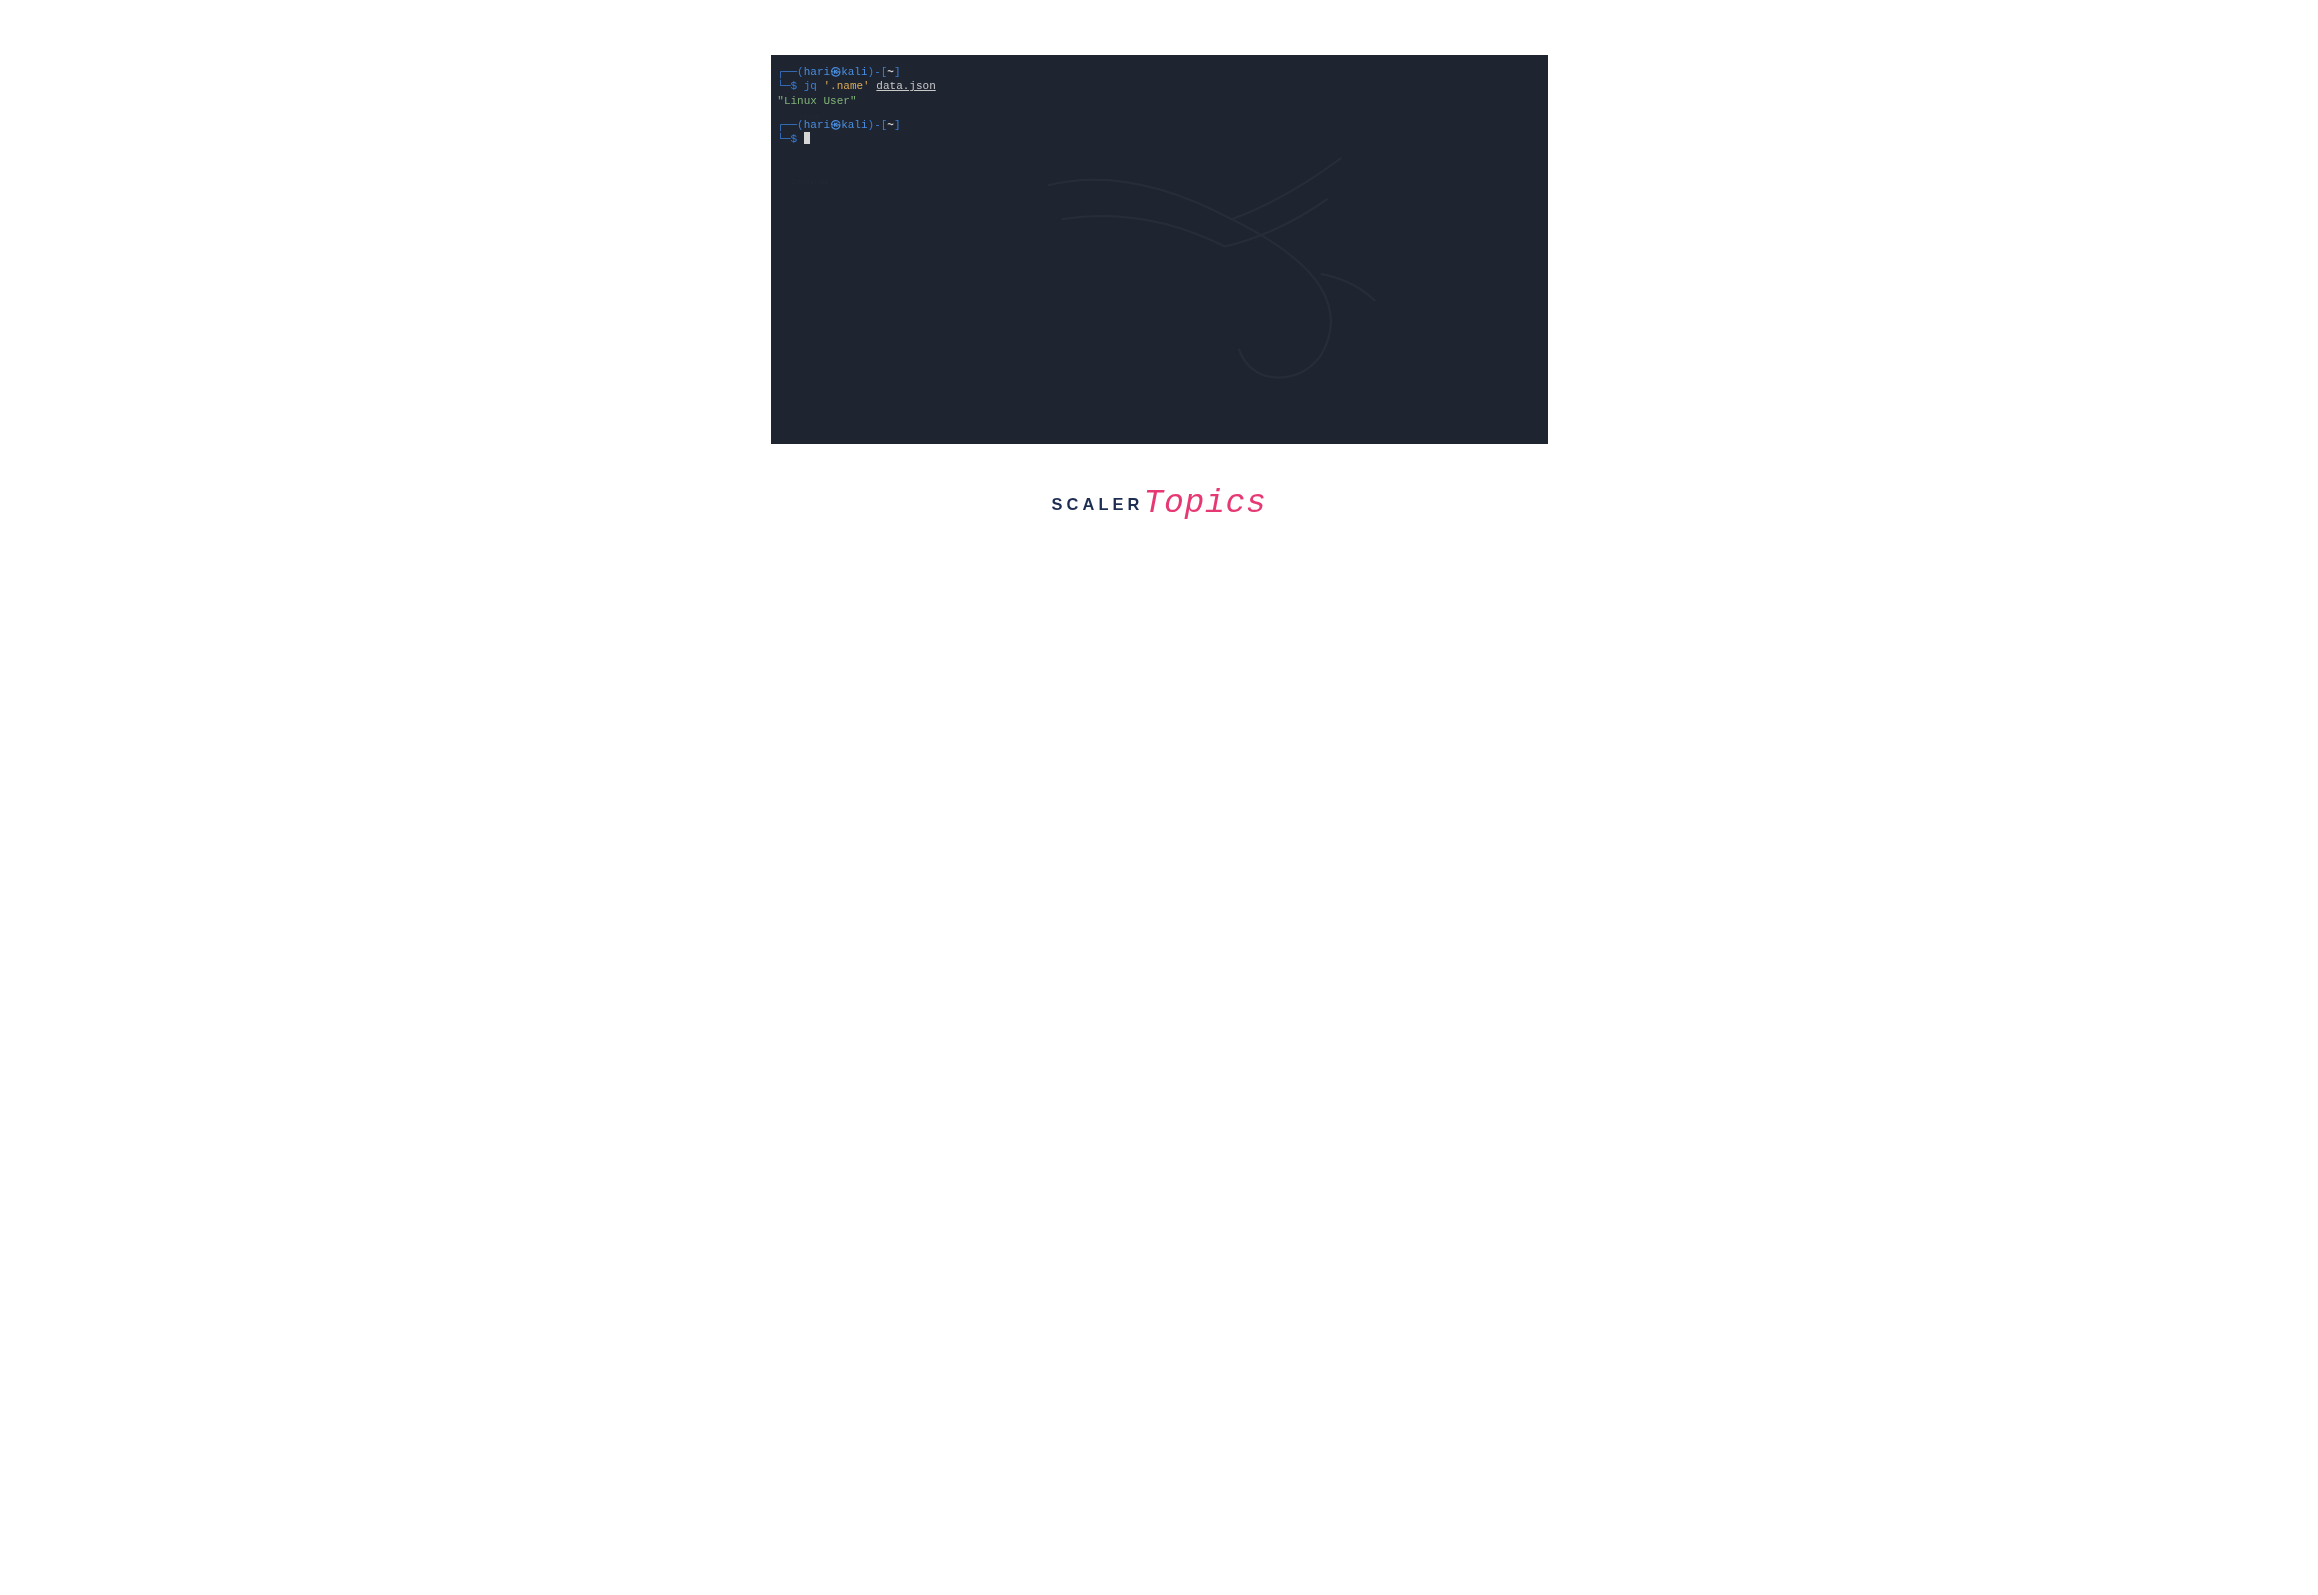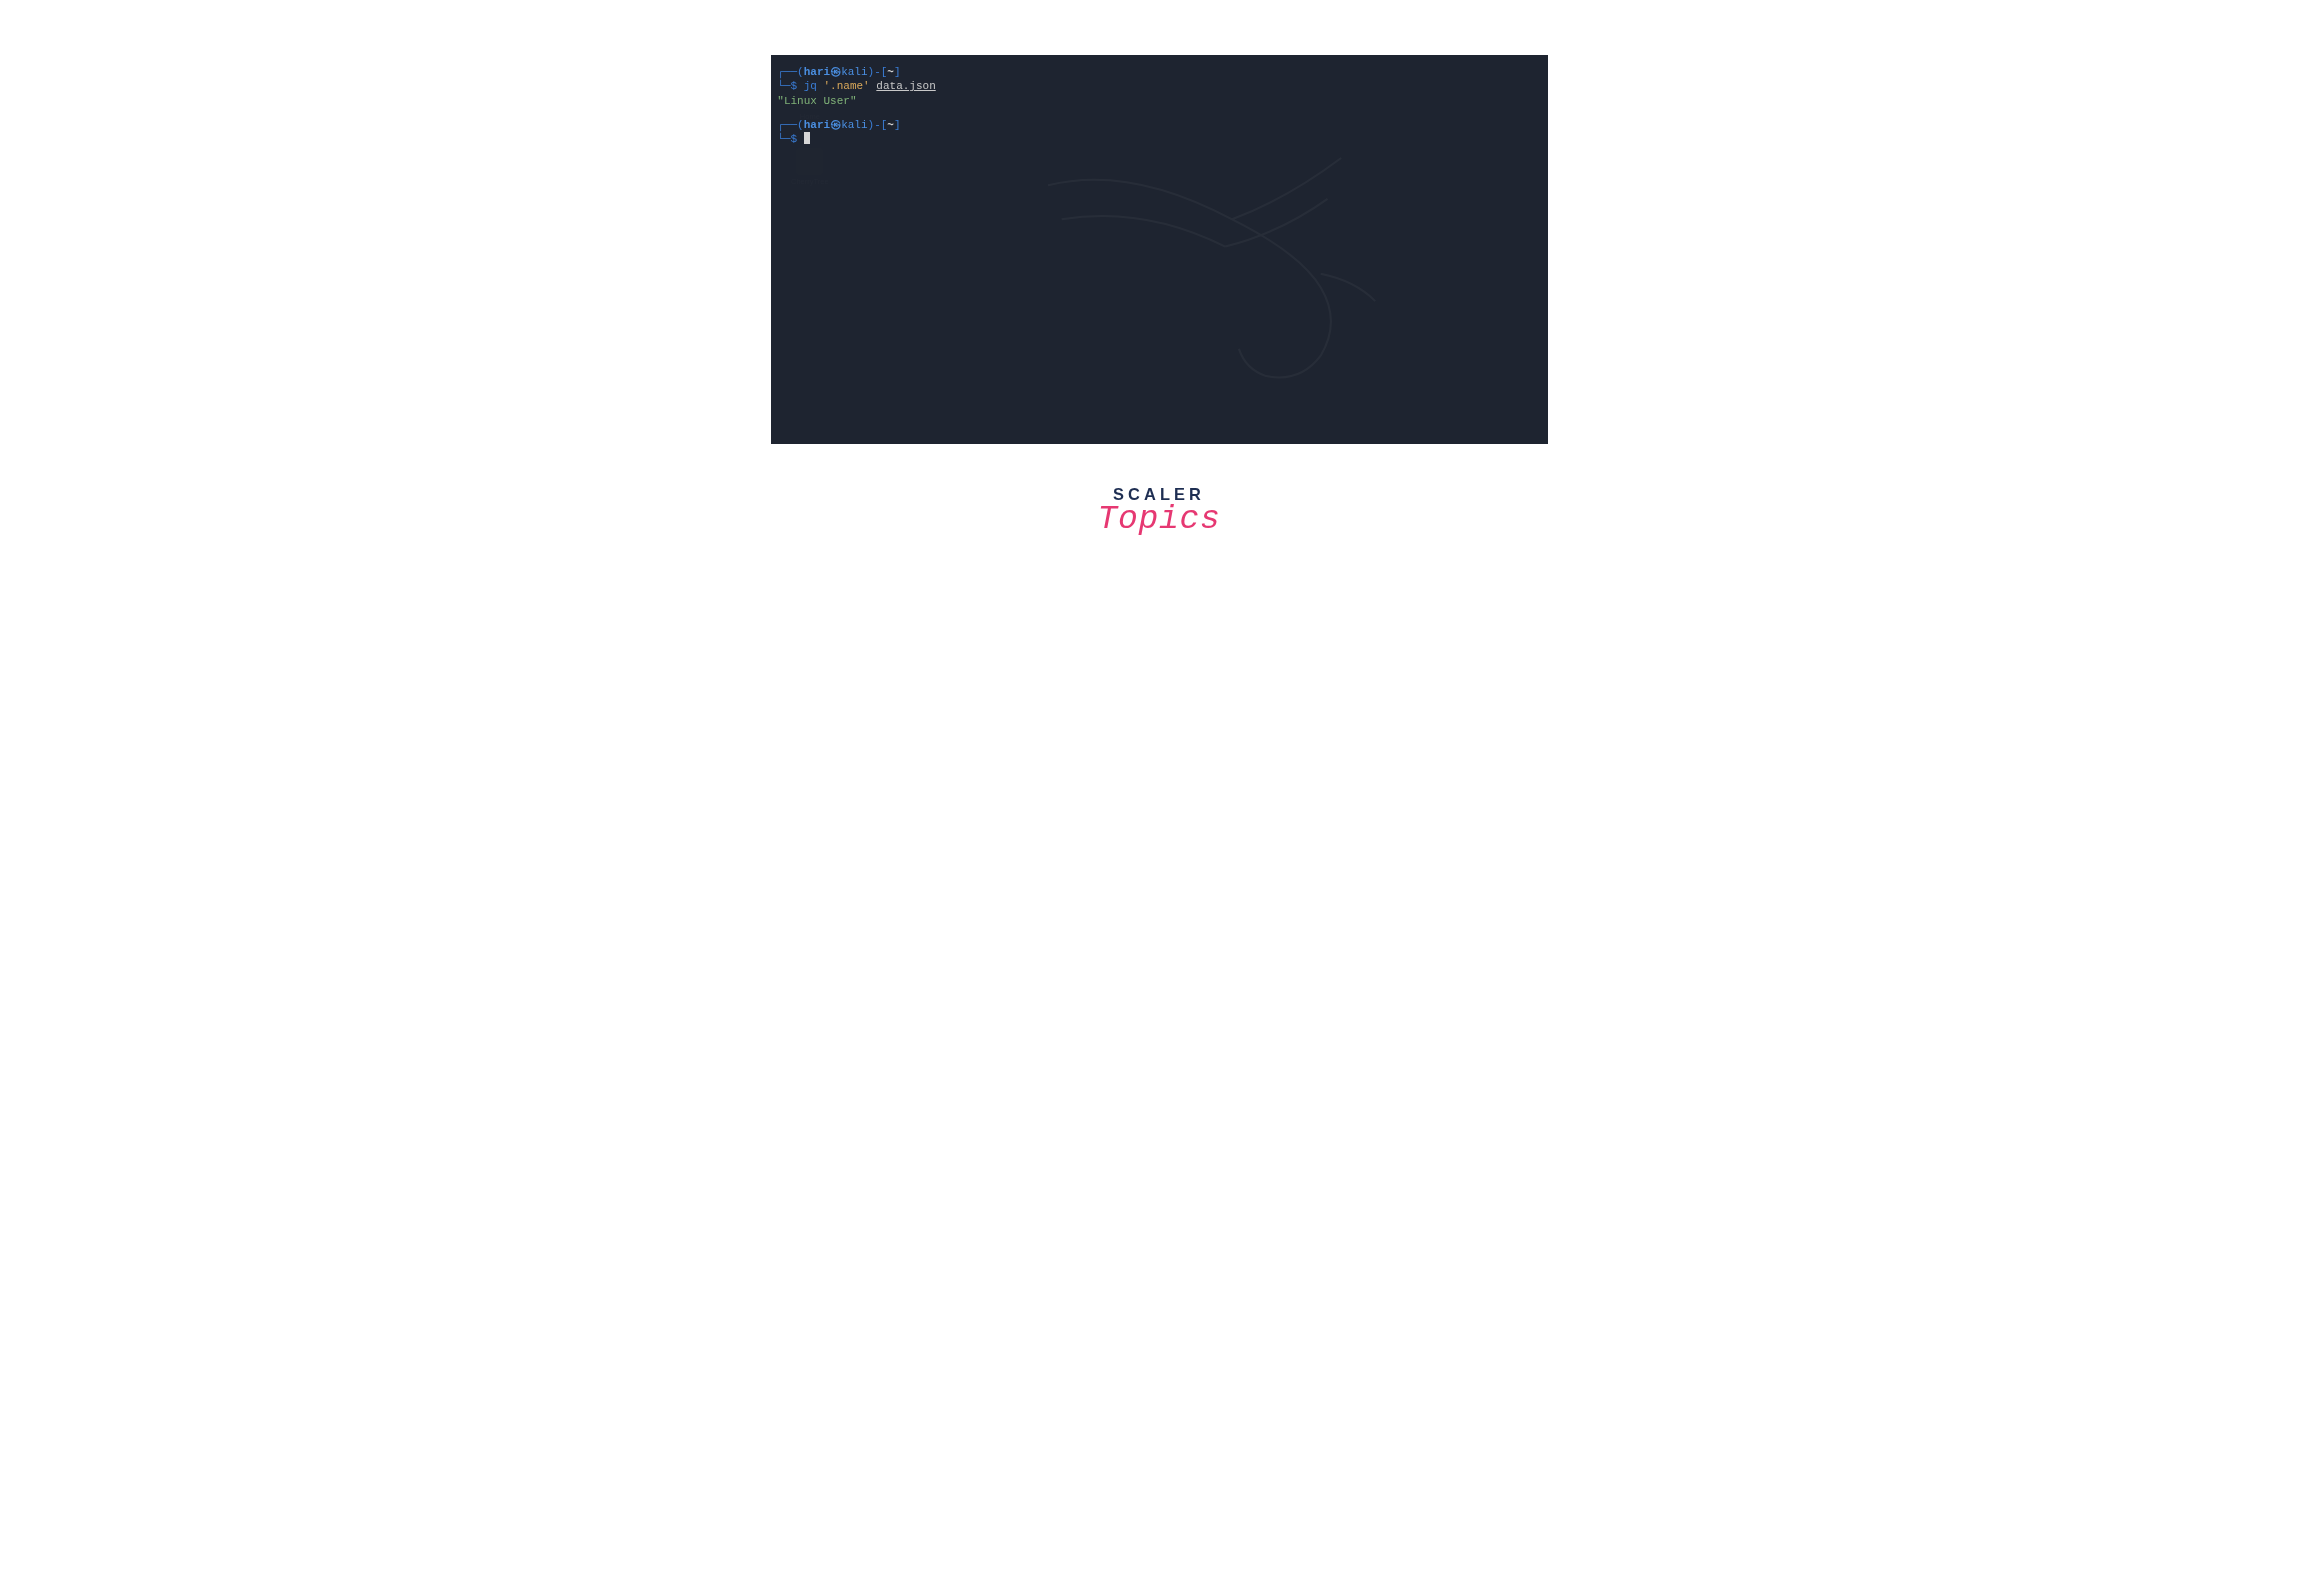--- a/index.html
+++ b/index.html
@@ -61,21 +61,21 @@
       z-index: 2;
     }
     .prompt-line1 {
       white-space: pre;
     }
     .prompt-line2 {
       white-space: pre;
     }
     .box-char { color: #3a7dd6; }
     .paren { color: #3a7dd6; }
-    .user { color: #4a8ee0; font-weight: bold; }
+    .user { color: #4a8ee0; font-weight: normal; }
     .at-symbol { color: #4a8ee0; font-weight: bold; }
     .host { color: #4a8ee0; font-weight: normal; }
     .bracket { color: #3a7dd6; }
     .path { color: #d6d6d6; font-weight: bold; }
     .dollar { color: #3a7dd6; }
     .cmd { color: #3a7dd6; }
     .filter { color: #d9a85a; }
     .filename { color: #c8c8c8; text-decoration: underline; }
     .output { color: #7fb177; }
     .cursor {
@@ -83,21 +83,20 @@
       width: 6.1px;
       height: 12.3px;
       background: #d6d6d6;
       vertical-align: text-bottom;
       margin-bottom: 0.7px;
     }
     .block { margin-bottom: 9.5px; }
     .logo-section {
       margin-top: 41px;
       display: flex;
-      flex-direction: column;
       align-items: center;
     }
     .logo-scaler {
       font-family: 'Arial', sans-serif;
       font-weight: 700;
       font-size: 16.4px;
       letter-spacing: 4.1px;
       color: #1e2e52;
       margin-bottom: -2.7px;
     }

